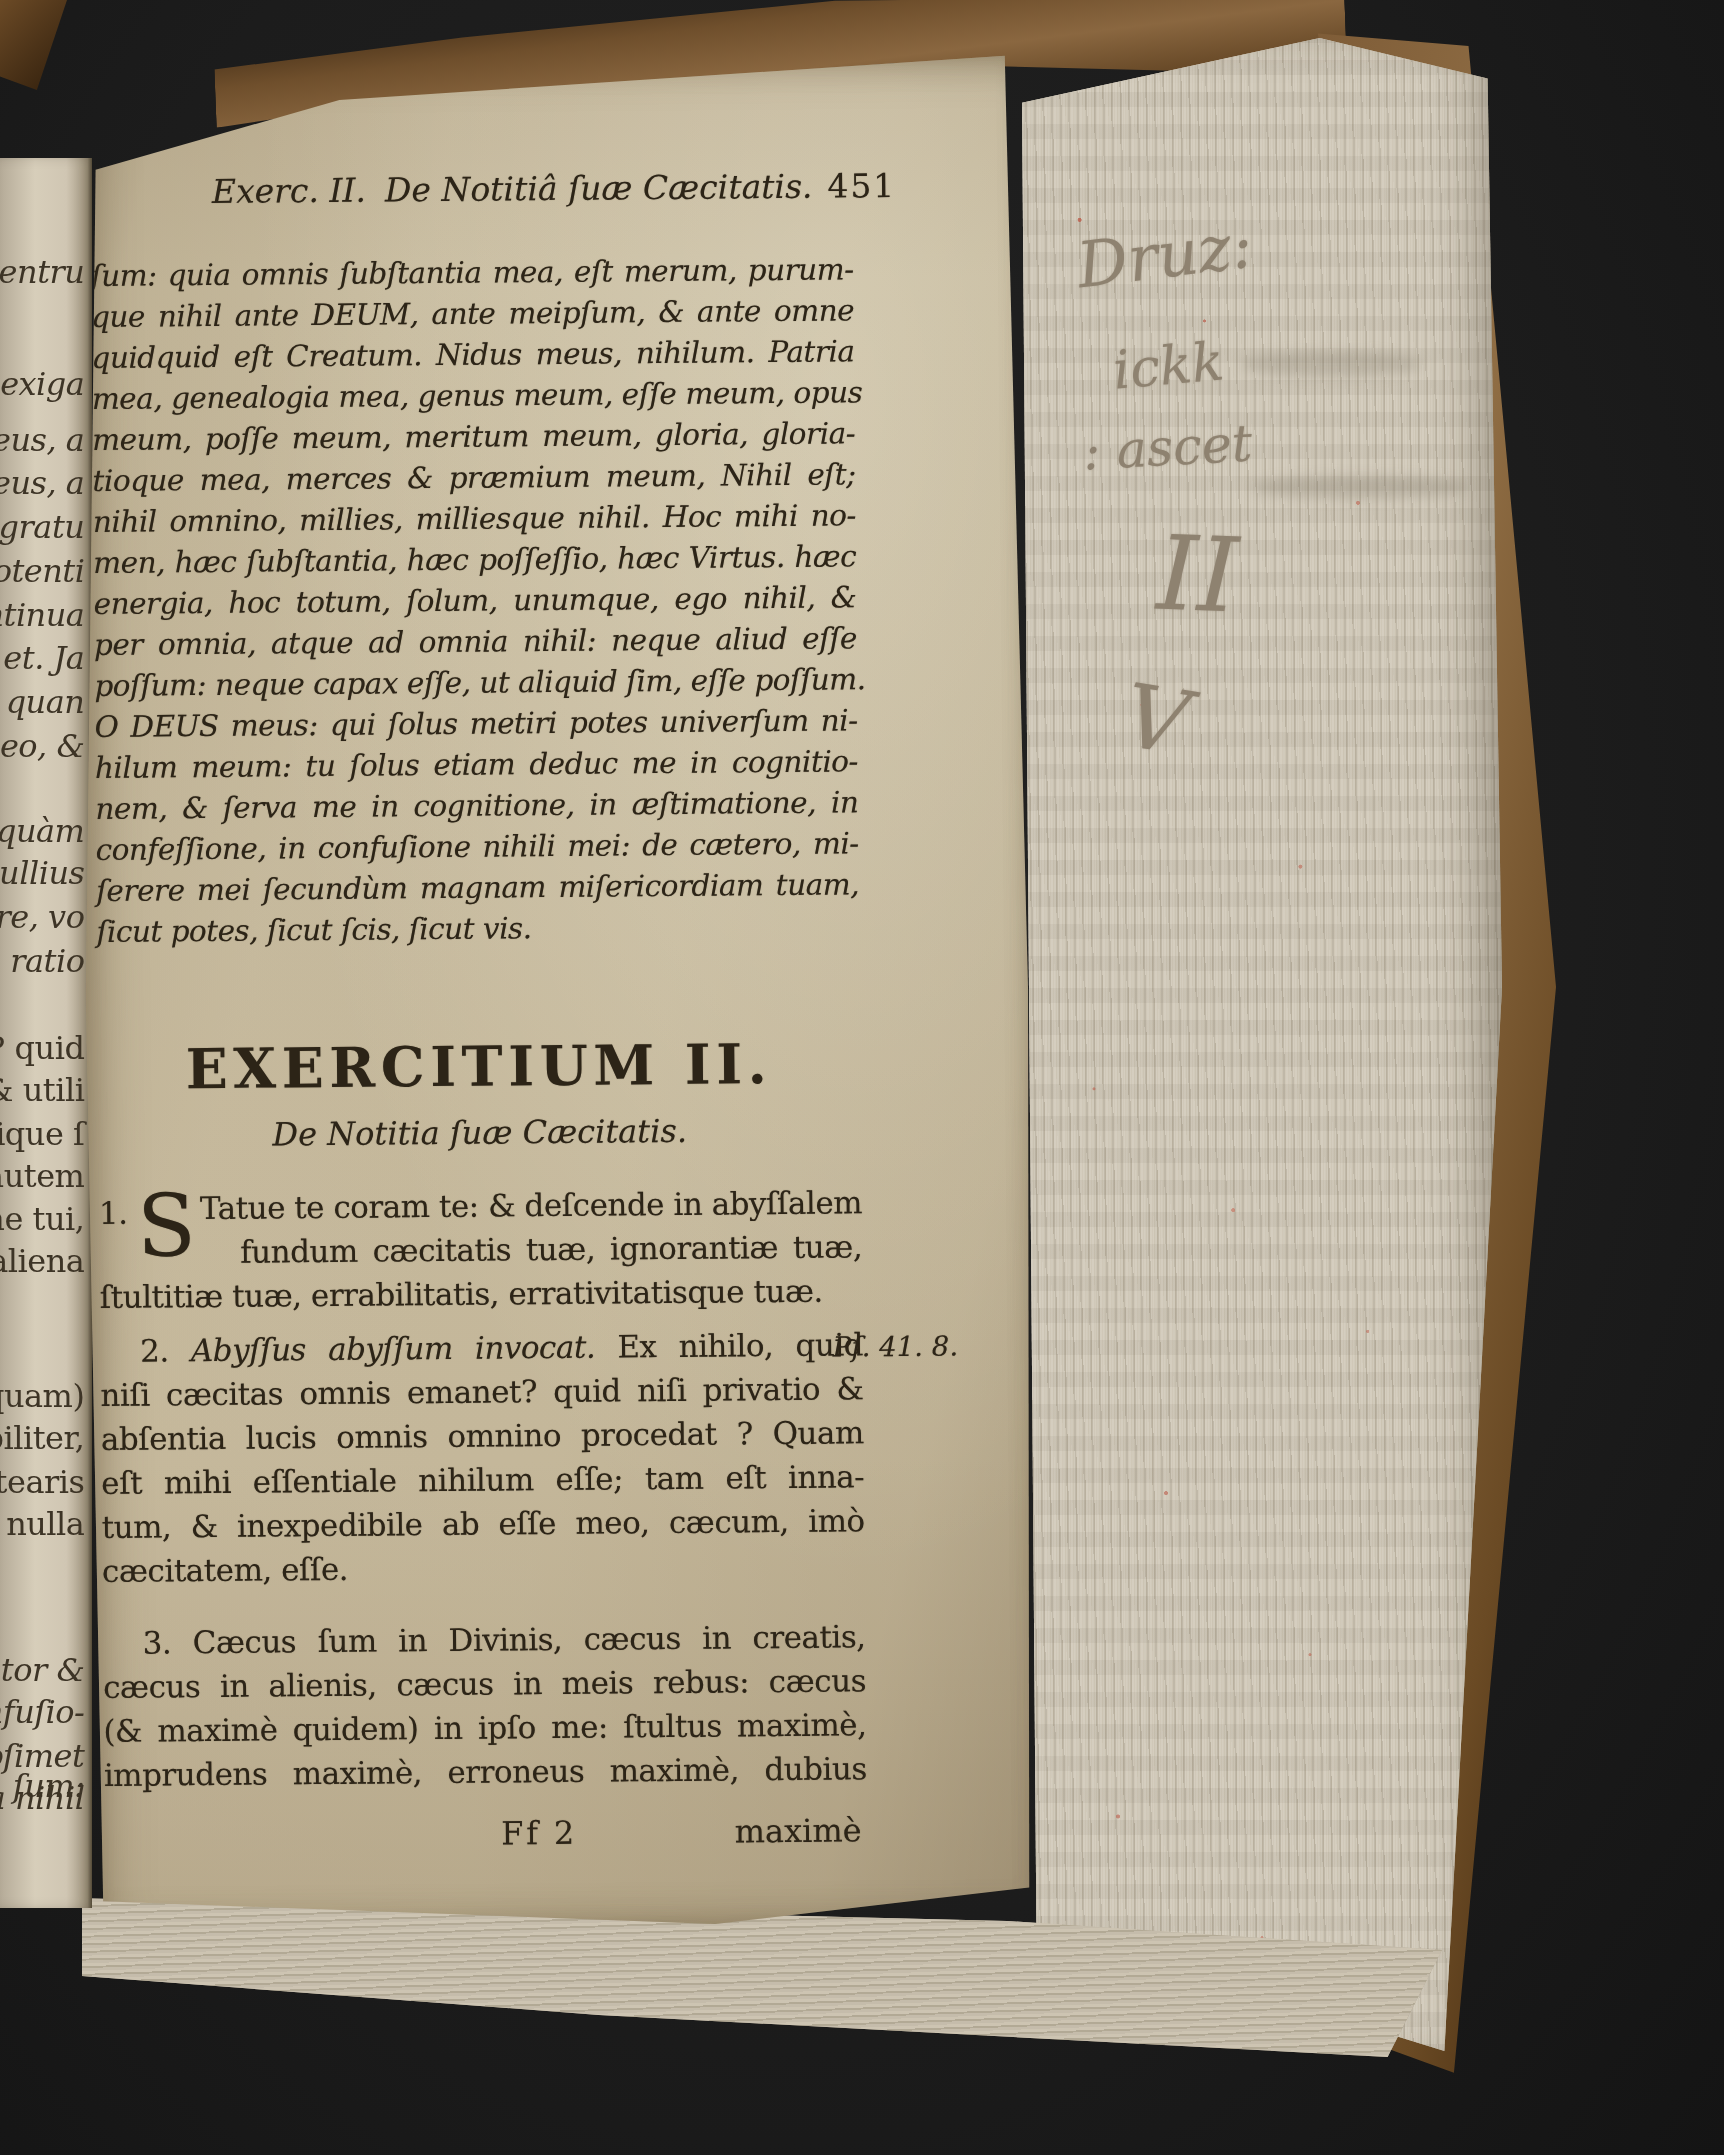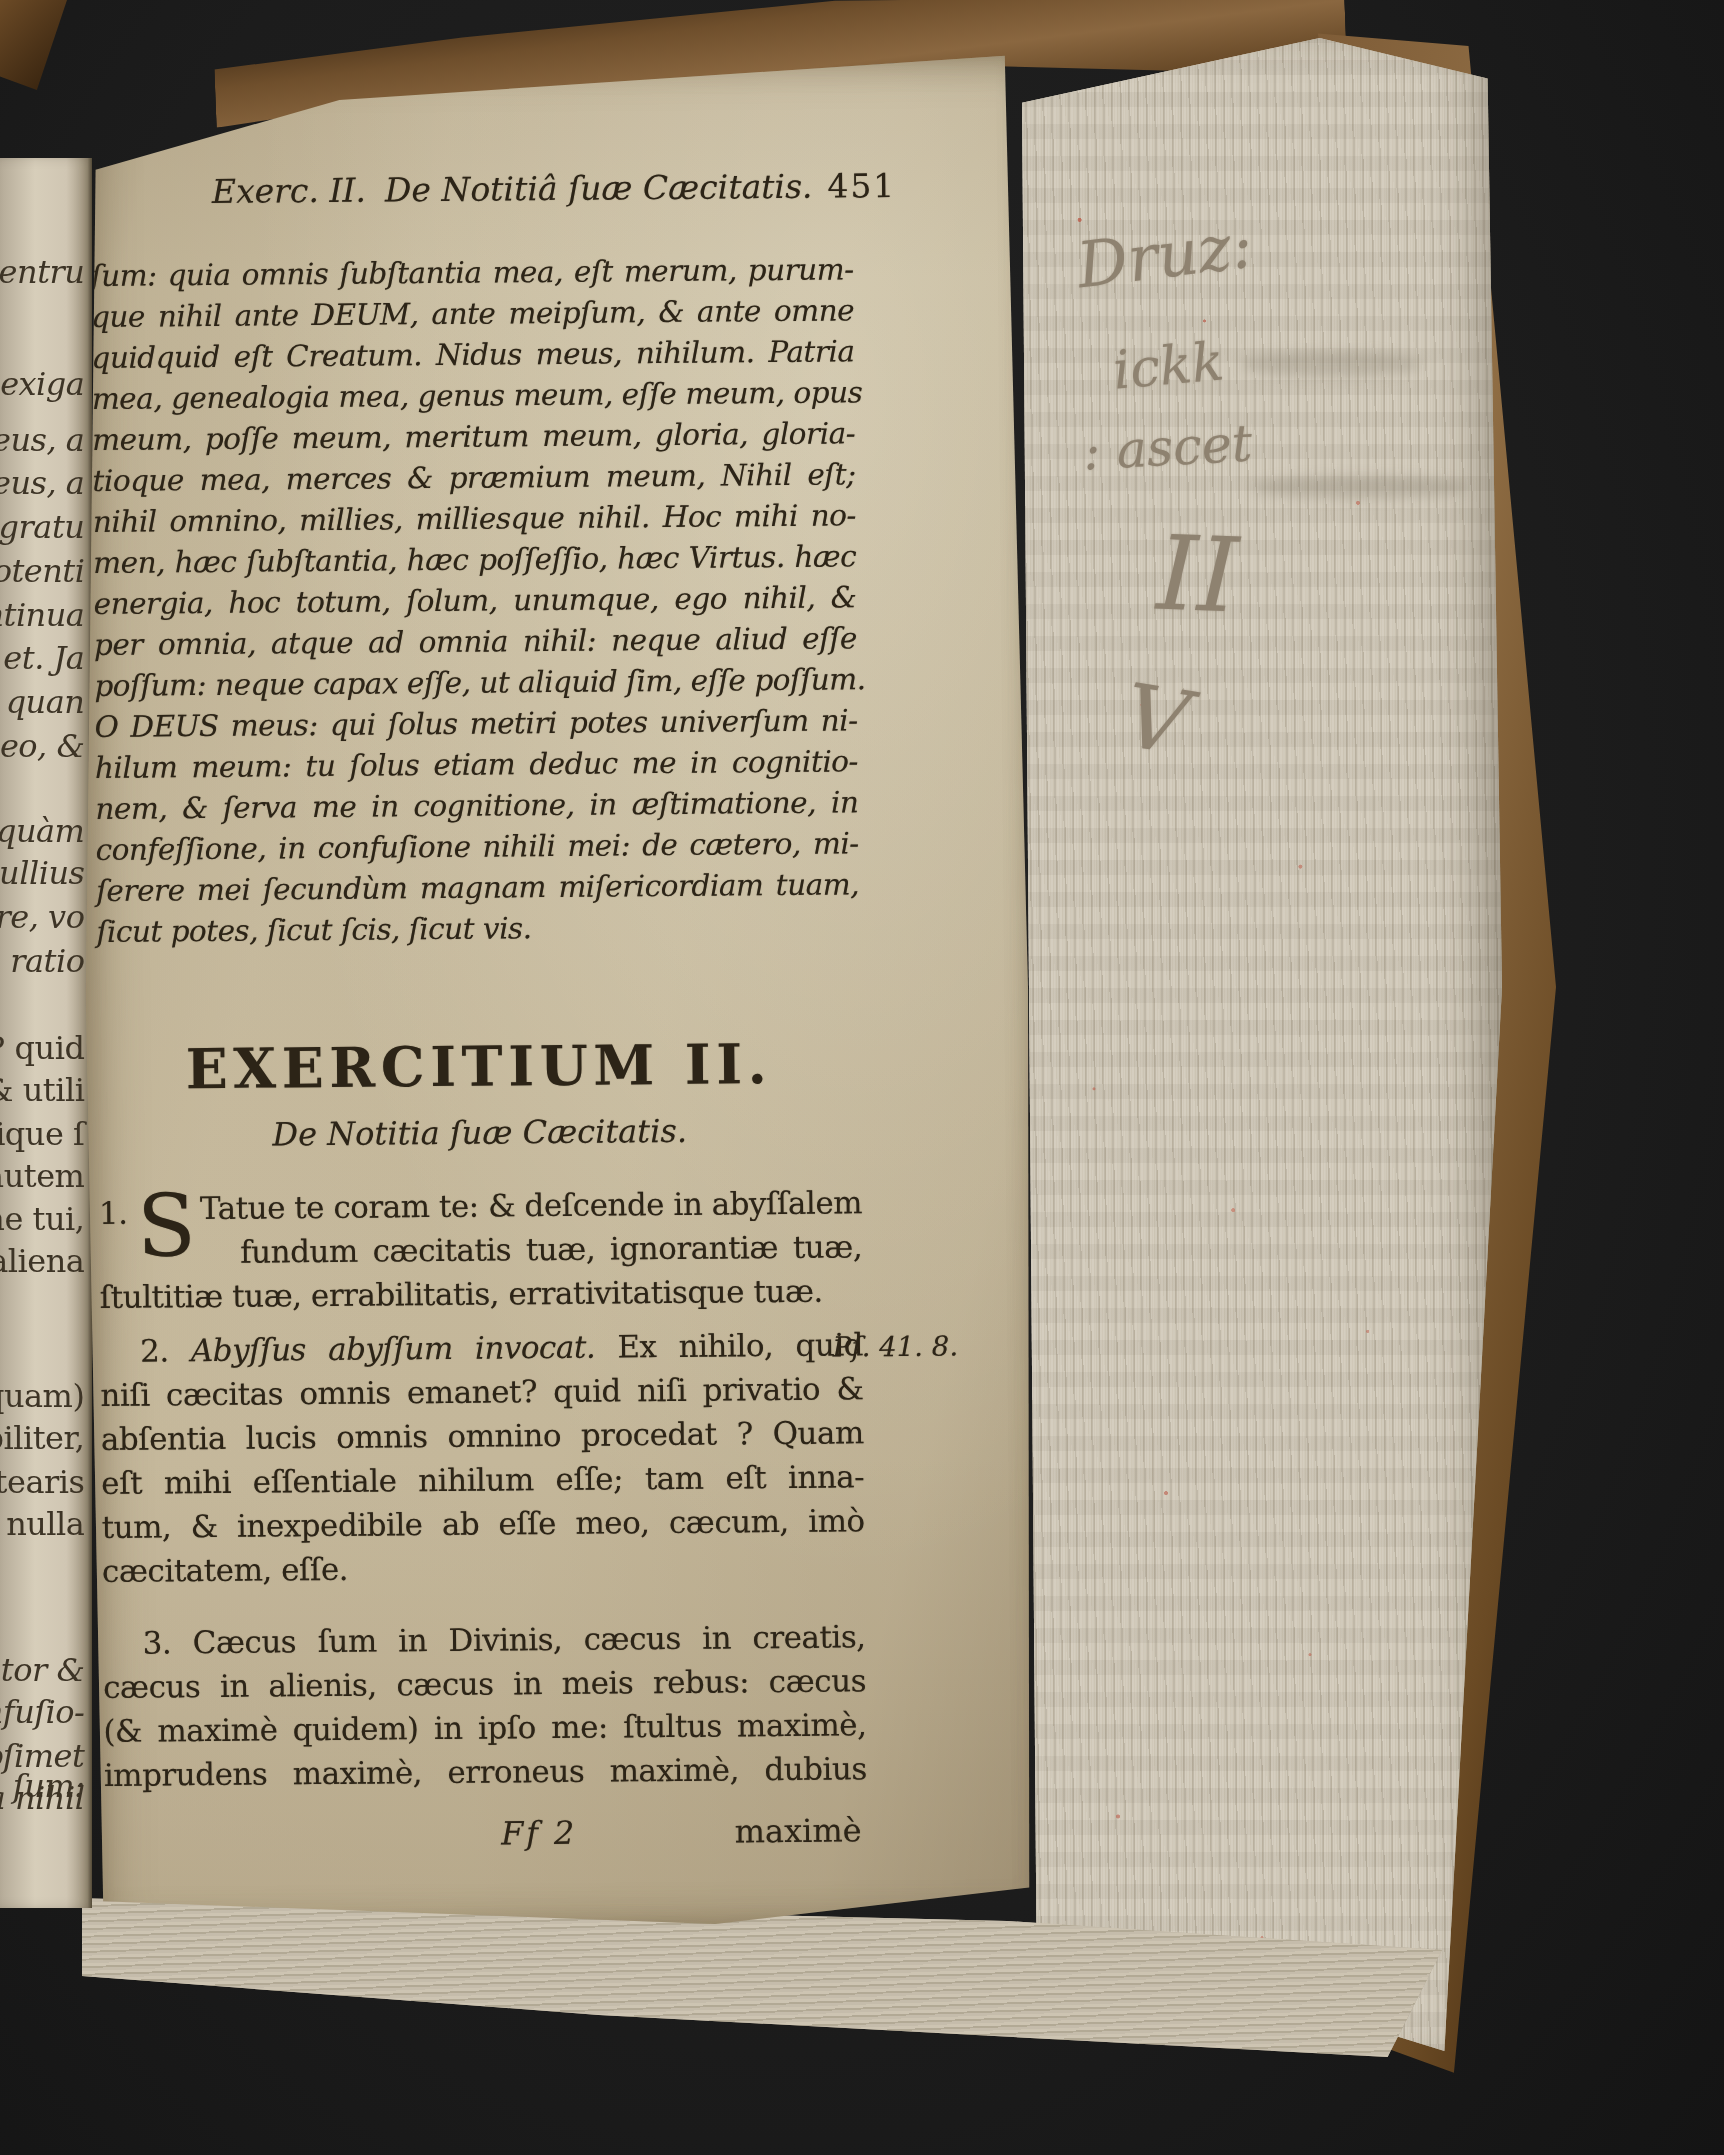--- a/index.html
+++ b/index.html
@@ -92,21 +92,21 @@
   .sec2{margin-top:9.5px;}
   .sec2 .lead{margin-left:40px;}
   .lead-it{font-style:italic;}
   .sec2-rest div:last-child{text-align-last:left;}
   .margin-note{position:absolute;right:-95px;top:3.8px;font-style:italic;font-size:27.6px;
       white-space:nowrap;letter-spacing:0;}
   .sec3{margin-top:28.5px;}
   .sec3 .lead{margin-left:40px;}
 
   .footline{display:flex;margin-top:21px;font-size:32px;}
-  .sig{margin-left:52%;letter-spacing:2.9px;font-style:italic;}
+  .sig{margin-left:52%;letter-spacing:2.9px;}
   .catch{margin-left:auto;margin-right:5.7px;}
 
   
   .hw{position:absolute;color:#8e8270;font-style:italic;white-space:nowrap;
       text-shadow:0 0 1.9px rgba(142,130,112,.5);}
   .hw:nth-of-type(1){left:55px;top:181px;font-size:63px;transform:rotate(-7deg);}
   .hw:nth-of-type(2){left:91px;top:297px;font-size:53px;transform:rotate(-5deg);}
   .hw:nth-of-type(3){left:61px;top:380px;font-size:51px;transform:rotate(-3deg);}
   .hw:nth-of-type(4){left:135px;top:476px;font-size:103px;transform:rotate(2deg);}
   .hw:nth-of-type(5){left:103px;top:630px;font-size:88px;transform:rotate(9deg);}

